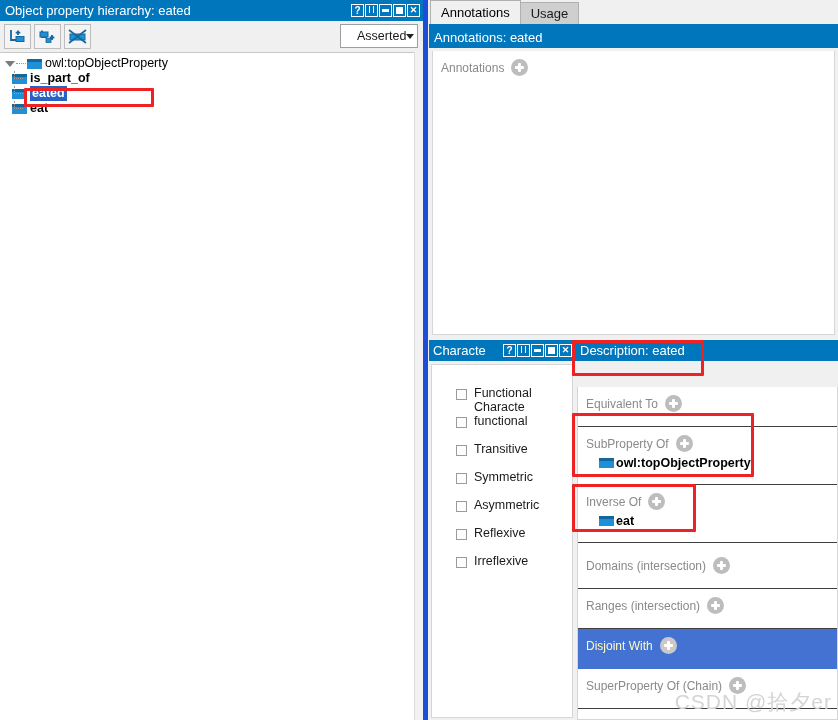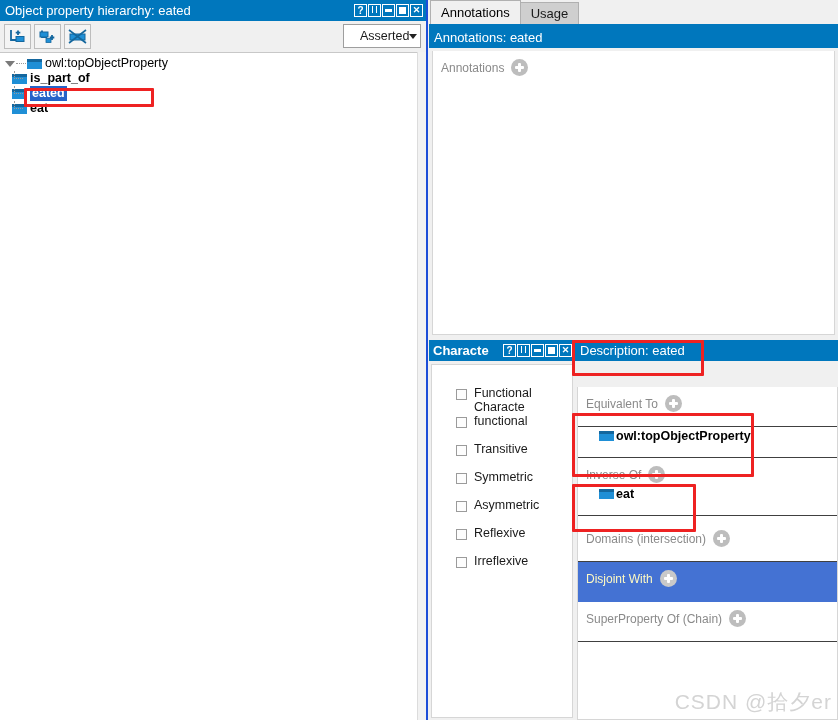--- a/index.html
+++ b/index.html
@@ -46,21 +46,21 @@
     width: 1.6px; height: 7.6px; background: #fff;
   }
   .wb.min::after { content: ""; width: 7px; height: 2.2px; background: #fff; }
   .wb.max::after { content: ""; width: 7px; height: 7px; background: #fff; }
   .wb.close::after { content: "\2715"; font-size: 9px; font-weight: bold; }
 
   
   #left-panel {
     position: absolute; left: 0; top: 0; width: 428px; height: 720px;
     background: #6d28d9;
-    border-right: 2px solid #1d4ed8;
+    border-right: 5px solid #1d4ed8;
   }
   #left-toolbar {
     height: 31px; background: #f0f0f0;
     display: flex; align-items: center; padding: 2px 4px;
     position: relative;
   }
   .tb-btn {
     width: 27px; height: 25px;
     background: #f4f4f4;
     border: 1px solid #bdbdbd;
@@ -227,21 +227,21 @@
   #bottom-split {
     position: absolute; left: 0; top: 340px; right: 0; bottom: 0;
     display: flex;
   }
   #char-panel {
     width: 146px; flex: 0 0 146px;
     display: flex; flex-direction: column;
     background: #f0f0f0;
   }
   #char-panel .panel-title { padding-left: 4px; }
-  #char-panel .panel-title .ptxt { max-width: 60px; font-weight: bold; }
+  #char-panel .panel-title .ptxt { max-width: 60px; }
   #char-body {
     flex: 1;
     background: #ffffff;
     border: 1px solid #d6d6d6;
     margin: 3px 2px 2px 2px;
     padding-top: 7px;
   }
   .cbrow {
     display: flex; align-items: flex-end;
     height: 28px;
@@ -457,20 +457,24 @@
         <div id="desc-body">
 
           <div class="dsection">
             <div class="dhead">
               <span>Equivalent To</span>
               <span class="plus"></span>
             </div>
           </div>
 
           <div class="dsection">
+            <div class="dhead">
+              <span>SubProperty Of</span>
+              <span class="plus"></span>
+            </div>
             <div class="dvalue">
               <span class="pico"></span>
               <span>owl:topObjectProperty</span>
             </div>
           </div>
 
           <div class="dsection">
             <div class="dhead">
               <span>Inverse Of</span>
               <span class="plus"></span>
@@ -483,20 +487,26 @@
 
           <div class="spacer-sm"></div>
 
           <div class="dsection">
             <div class="dhead">
               <span>Domains (intersection)</span>
               <span class="plus"></span>
             </div>
           </div>
 
+          <div class="dsection">
+            <div class="dhead">
+              <span>Ranges (intersection)</span>
+              <span class="plus"></span>
+            </div>
+          </div>
 
           <div class="dsection sel">
             <div class="dhead">
               <span>Disjoint With</span>
               <span class="plus"></span>
             </div>
           </div>
 
           <div class="dsection">
             <div class="dhead">

